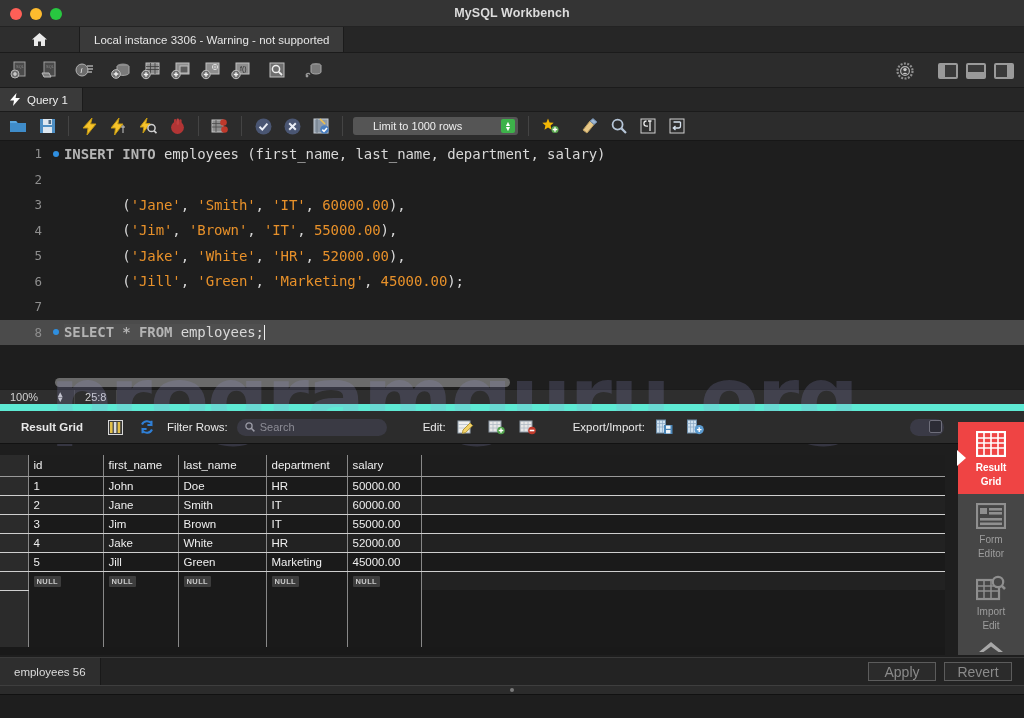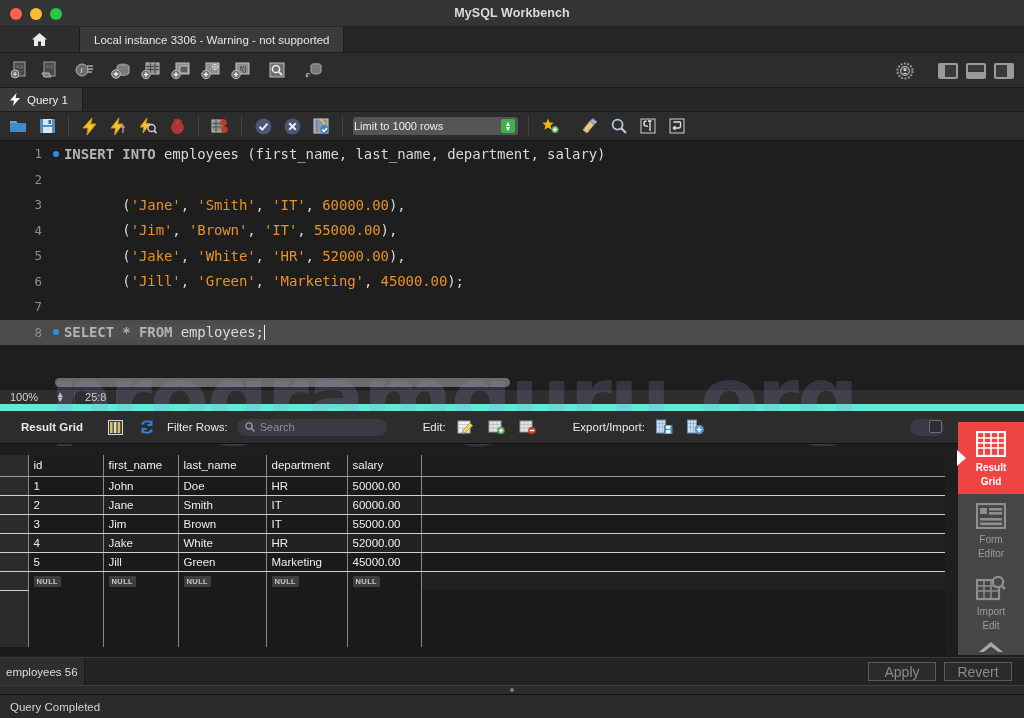--- a/index.html
+++ b/index.html
@@ -53,21 +53,21 @@
            border-bottom: 1px solid #1b1b1b; }
   .qtab { display: flex; align-items: center; gap: 7px; padding: 0 14px 0 10px;
           background: #3a3a3a; color: #efefef; font-size: 11.5px;
           border-right: 1px solid #1b1b1b; }
   .qtabs-rest { flex: 1; background: #262626; }
 
   
   .sqltool { height: 29px; background: #2c2c2c; display: flex; align-items: center;
              padding: 0 7px; gap: 7px; border-bottom: 1px solid #171717; }
   .limit-sel { height: 18px; width: 165px; background: #555; border-radius: 3px;
-               display: flex; align-items: center; padding: 0 4px 0 1px;
+               display: flex; align-items: center; padding: 0 4px 0 20px;
                color: #efefef; font-size: 11px; position: relative; }
   .limit-sel .stepper { position: absolute; right: 3px; width: 14px; height: 14px;
                background: #3db24a; border-radius: 2px; display: flex; flex-direction: column;
                align-items: center; justify-content: center; color: #fff; font-size: 7px; line-height: 5px; }
   .vsep { width: 1px; height: 20px; background: #444; margin: 0 3px; }
 
   
   .editor { position: relative; background: #1e1e1e; height: 235px; overflow: hidden;
             font-family: "DejaVu Sans Mono", monospace; }
   .code-line { height: 25.5px; display: flex; align-items: center; position: relative; }
@@ -136,21 +136,21 @@
              line-height: 11px; }
   .sp-item.active { background: #ef4444; color: #fff; }
   .sp-caret { position: absolute; left: -1px; top: 28px; width: 0; height: 0;
               border-top: 8px solid transparent; border-bottom: 8px solid transparent;
               border-left: 9px solid #ffffff; }
 
   
   .bottombar { position: absolute; left: 0; bottom: 33px; width: 1024px; height: 28px;
                background: #232323; display: flex; align-items: stretch;
                border-top: 1px solid #3a3a3a; }
-  .btab { padding: 0 6px; display: flex; align-items: center; background: #2e2e2e;
+  .btab { padding: 0 14px; display: flex; align-items: center; background: #2e2e2e;
           color: #dcdcdc; font-size: 11.5px; border-right: 1px solid #191919; }
   .bbar-rest { flex: 1; }
   .bbtns { display: flex; align-items: center; gap: 8px; padding-right: 12px; }
   .ghost-btn { width: 68px; height: 19px; border: 1px solid #5c5c5c; border-radius: 0;
                background: #2b2b2b; color: #8a8a8a; font-size: 14px;
                display: flex; align-items: center; justify-content: center; }
 
   
   .splitter { position: absolute; left: 0; bottom: 23px; width: 1024px; height: 10px;
               background: #2b2b2b; display: flex; align-items: center; justify-content: center;
@@ -714,17 +714,14 @@
     <div class="bbtns">
       <div class="ghost-btn">Apply</div>
       <div class="ghost-btn">Revert</div>
     </div>
   </div>
 
   <div class="splitter">
     <span class="dot"></span>
   </div>
 
-  <div class="statusbar">
-    <span>Query Completed</span>
-  </div>
 
 </div>
 
 </body></html>

